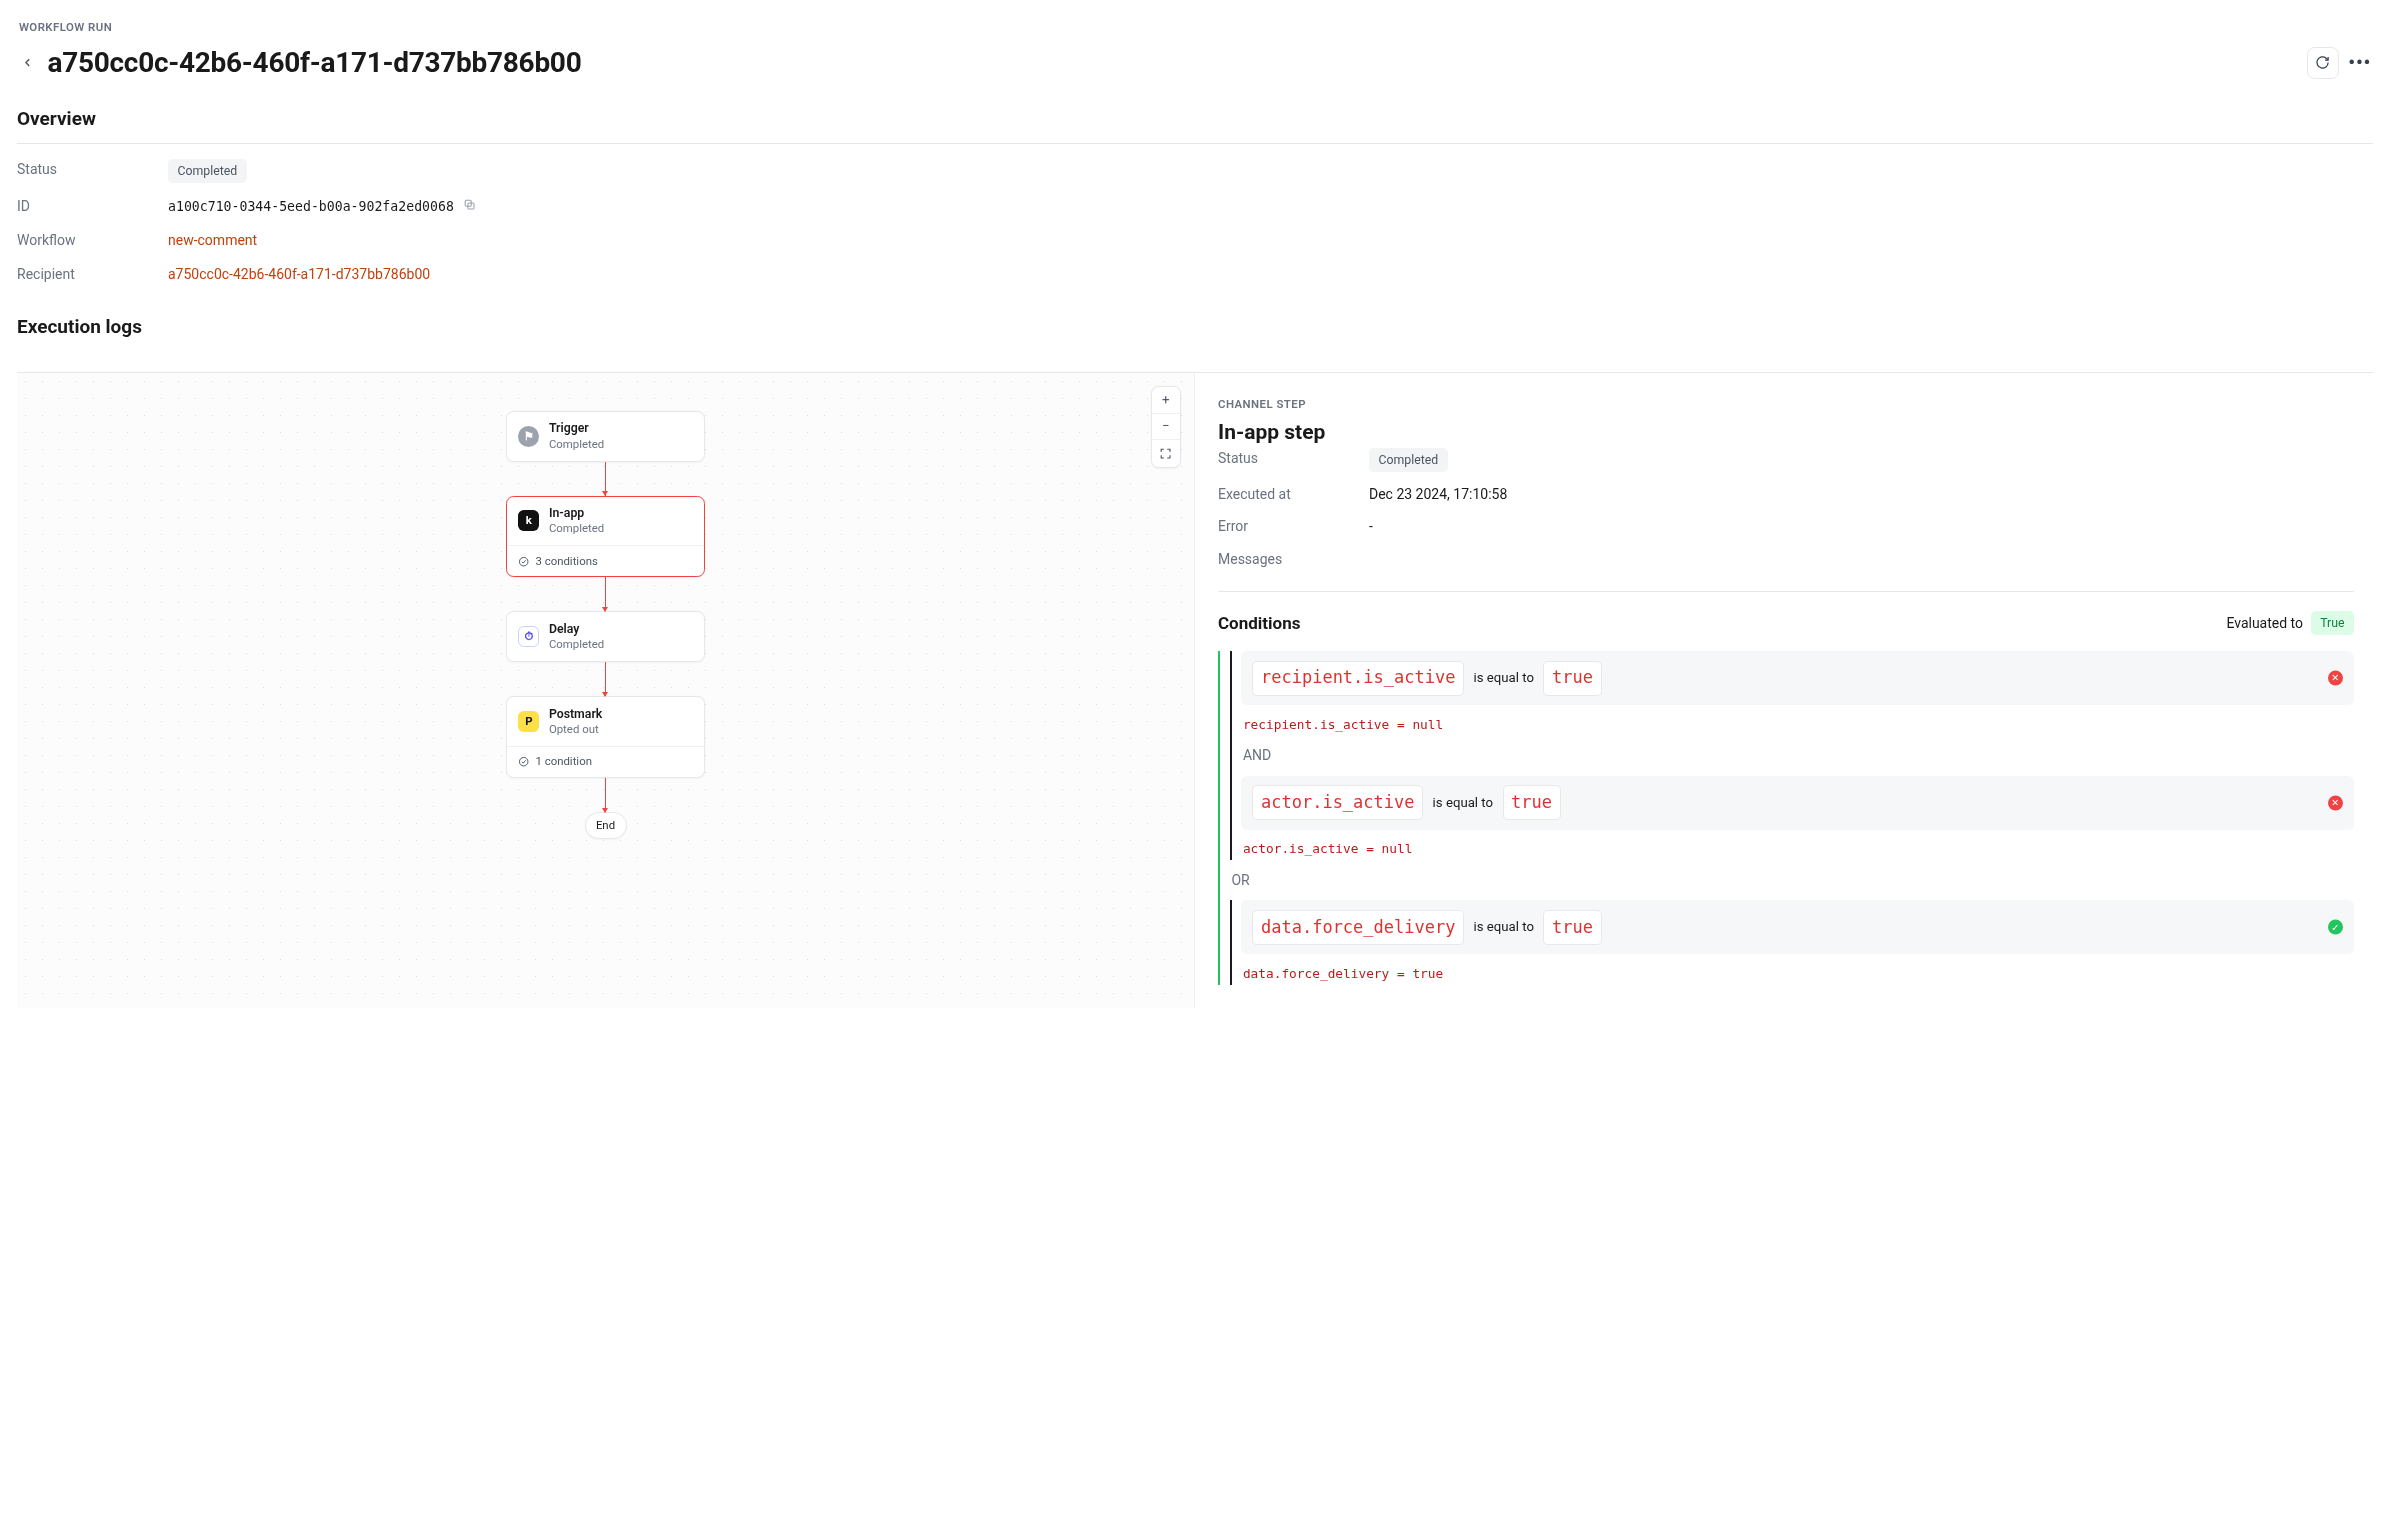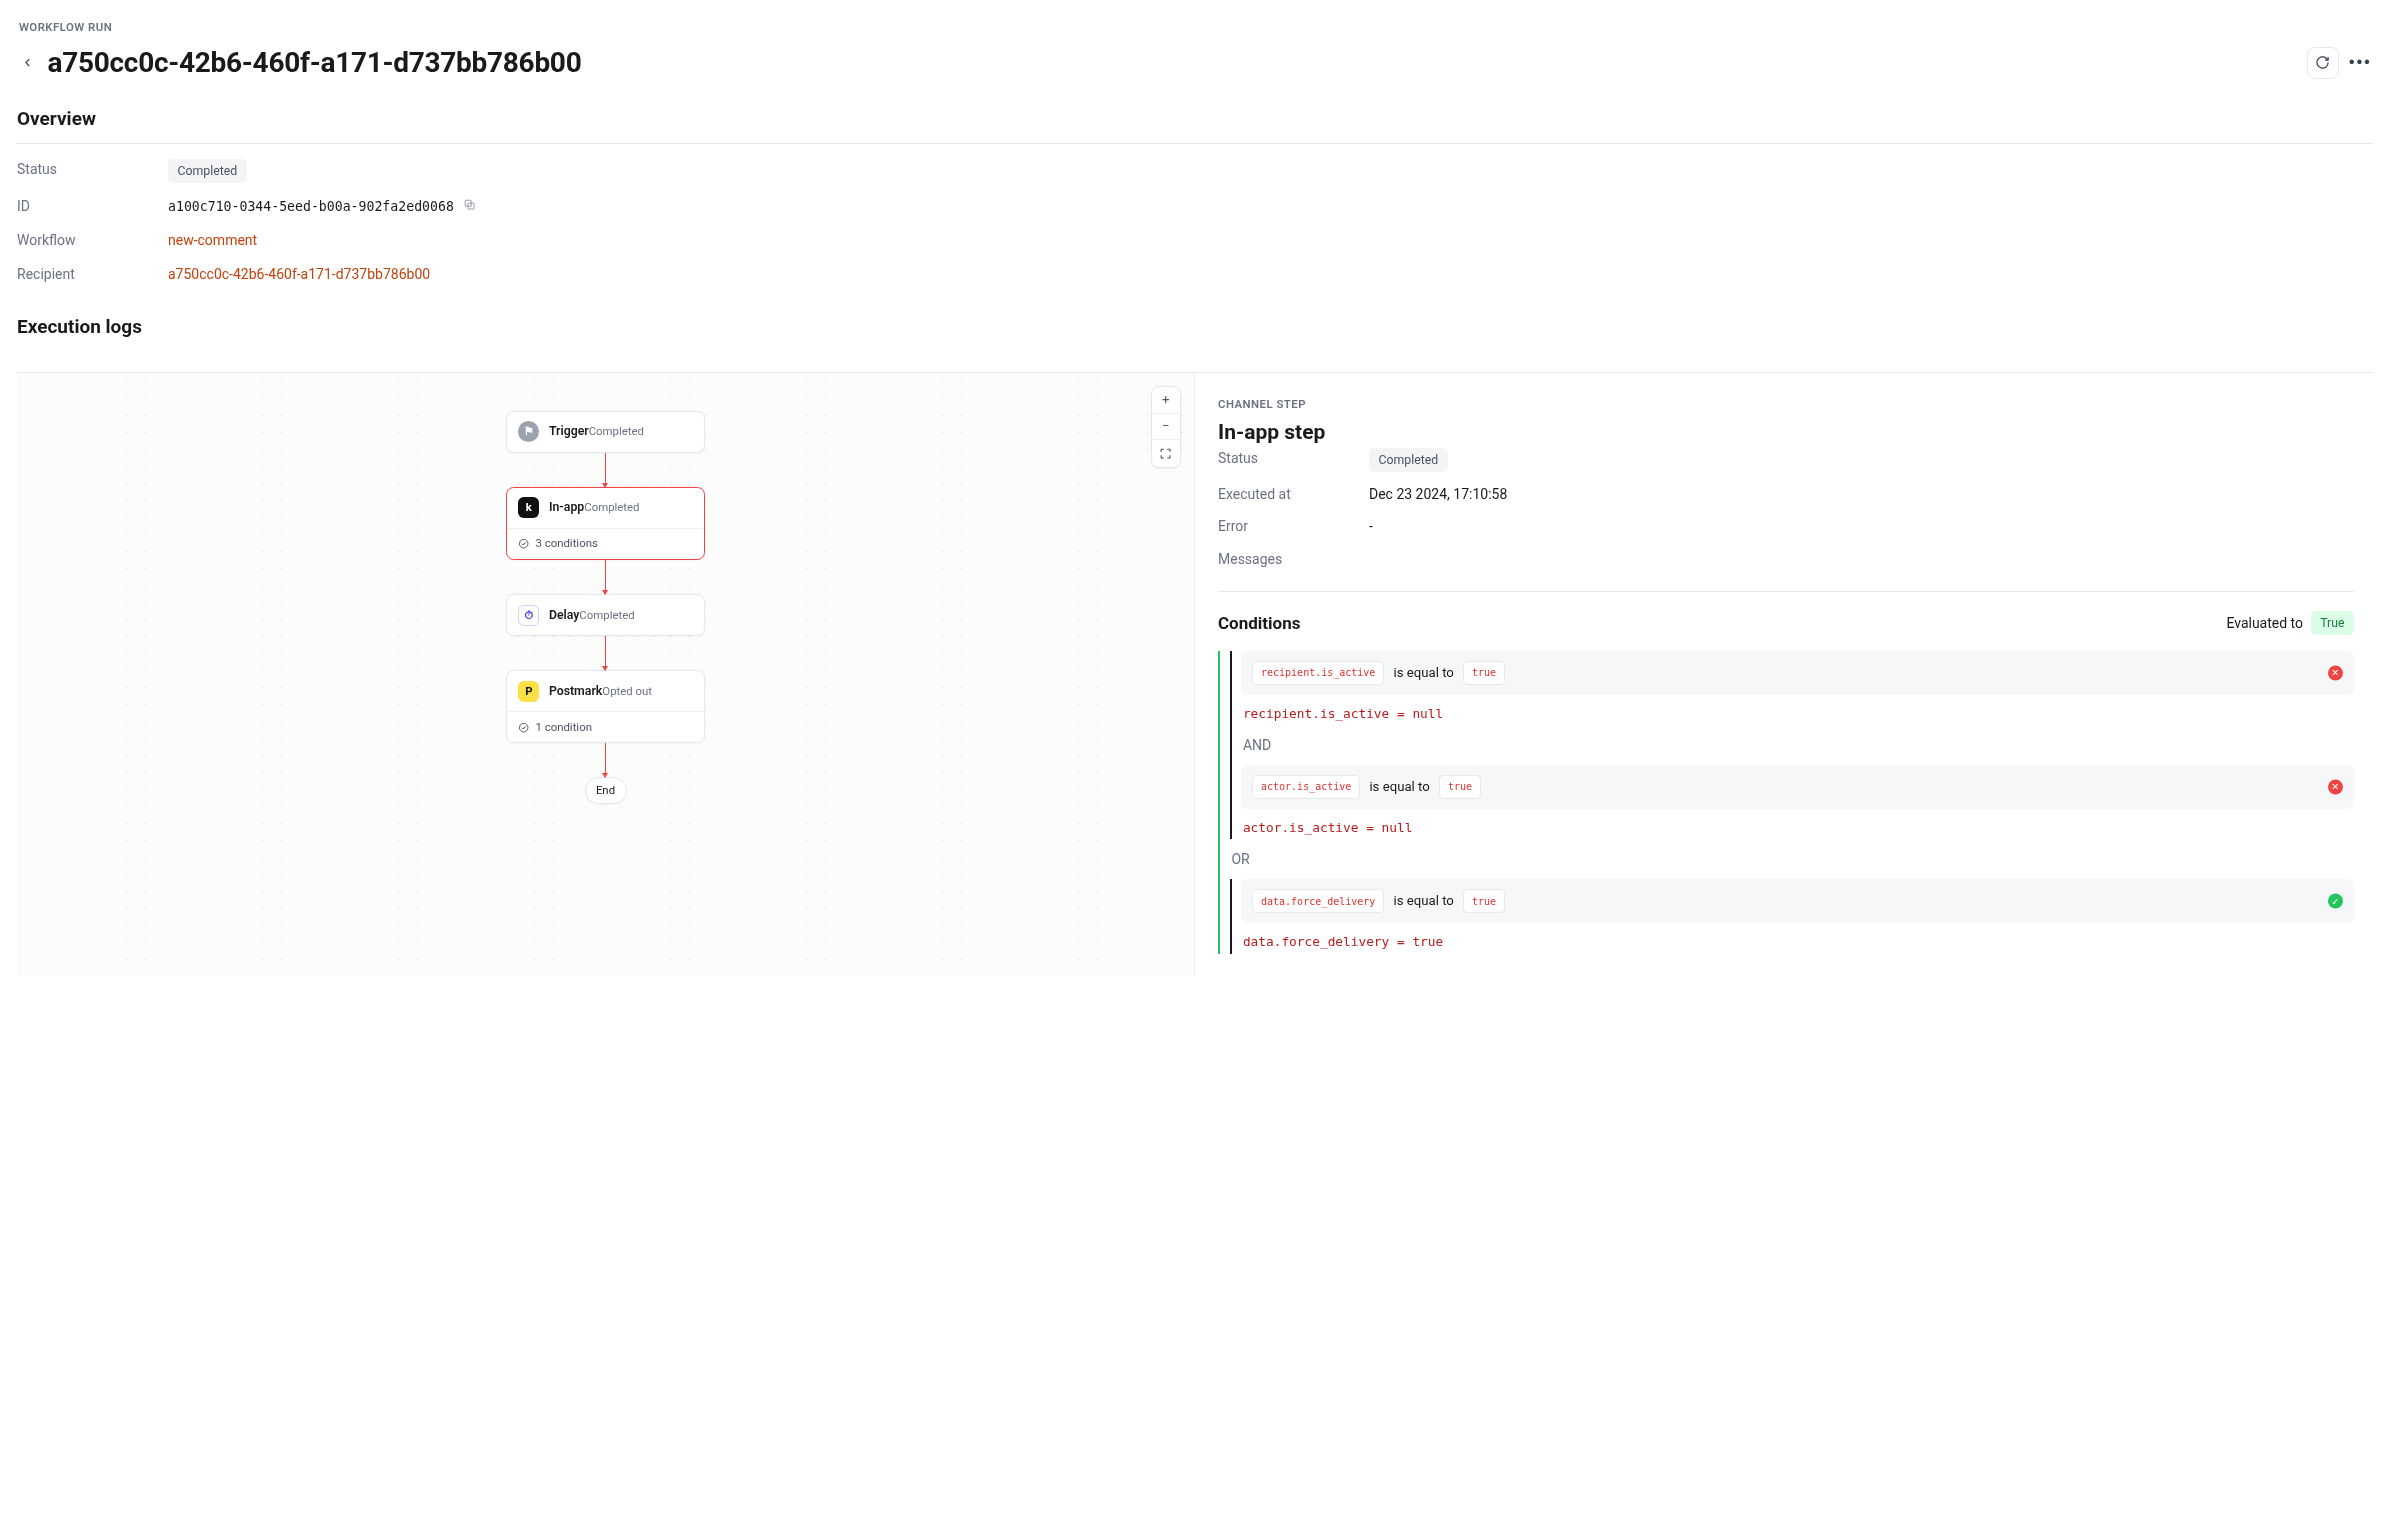--- a/index.html
+++ b/index.html
@@ -130,21 +130,21 @@
     .node-body { display: flex; align-items: center; gap: 9.5px; padding: 9.5px 11.4px; }
     .node-icon {
       width: 21px; height: 21px; border-radius: 5.7px;
       display: flex; align-items: center; justify-content: center;
       font-size: 11.4px; font-weight: 700; flex-shrink: 0;
     }
     .icon-grey { background: #9ca3af; color: #fff; border-radius: 50%; }
     .icon-black { background: #111; color: #fff; }
     .icon-blue-outline { border: 0.9px solid #c7d2fe; color: #4f46e5; background:#fff; }
     .icon-yellow { background: #fde047; color: #111; }
-    .node-text { display: flex; flex-direction: row; line-height: 1.25; }
+    .node-text { display: flex; flex-direction: column; line-height: 1.25; }
     .node-title { font-size: 12.3px; font-weight: 600; }
     .node-sub { font-size: 11.4px; color: #6b7280; }
     .node-footer {
       border-top: 0.9px solid #eef0f2;
       padding: 6.6px 11.4px;
       display: flex; align-items: center; gap: 5.7px;
       font-size: 11.4px; color: #4b5563;
     }
     .connector {
       width: 0.9px; height: 34px; margin: 0 auto;
@@ -204,21 +204,21 @@
     .cond-row .status-dot {
       position: absolute; right: 11.4px; top: 50%; transform: translateY(-50%);
       width: 15px; height: 15px; border-radius: 50%;
       display: flex; align-items: center; justify-content: center;
       font-size: 9.5px; color: #fff;
     }
     .dot-red { background: #ef4444; }
     .dot-green { background: #22c55e; }
     .token {
       font-family: "SFMono-Regular", Menlo, Monaco, monospace;
-      font-size: 10px;
+      font-size: 17px;
       background: #fff; border: 0.9px solid #e8e8e8; border-radius: 4.7px;
       padding: 3.8px 7.6px; color: #e03131;
     }
     .op-text { font-size: 13.2px; }
     .cond-eval {
       font-family: "SFMono-Regular", Menlo, Monaco, monospace;
       font-size: 12.8px; color: #b91c1c;
       padding: 9.5px 1.9px 1.9px 1.9px;
     }
     .joiner {

